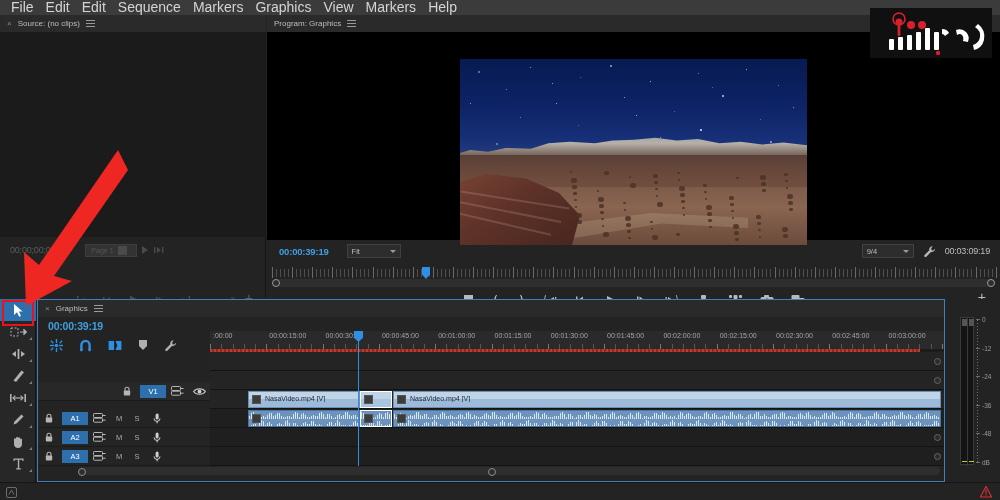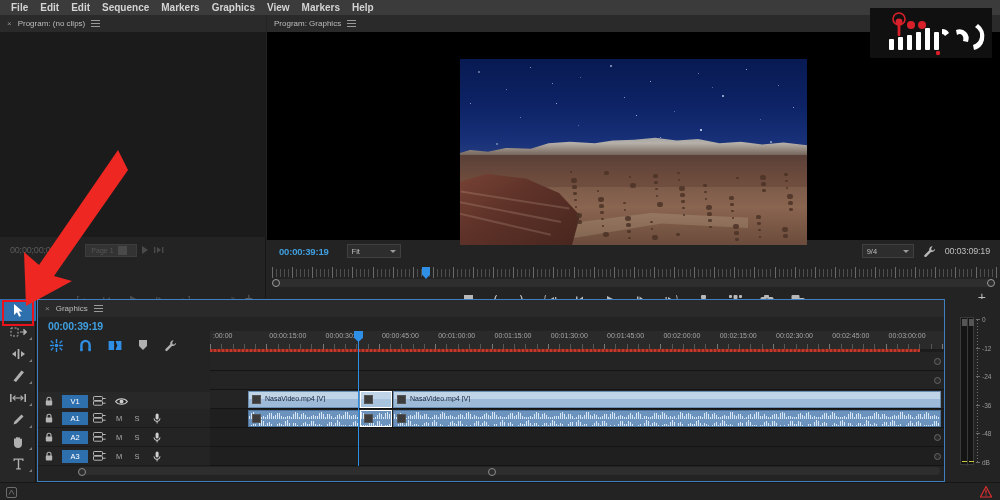--- a/index.html
+++ b/index.html
@@ -11,22 +11,22 @@
     color: #c8c8c8;
   }
   #app { position: relative; width: 1000px; height: 500px; background: #232323; }
 
   
   .menubar {
     position: absolute; left: 0; top: 0; width: 1000px; height: 15px;
     background: #3b3b3b; display: flex; align-items: center; padding-left: 5px;
   }
   .menubar .mi {
-    font-size: 10px; color: #d4d4d4; padding: 0 6px; line-height: 15px;
-    white-space: nowrap; cursor: default; font-weight: bold;
+    font-size: 14px; color: #d4d4d4; padding: 0 6px; line-height: 15px;
+    white-space: nowrap; cursor: default;
   }
 
   
   .panel-tabbar {
     position: absolute; height: 17px; background: #2a2a2a;
     display: flex; align-items: center; padding-left: 7px; gap: 6px;
   }
   .panel-tab-label { font-size: 8px; color: #bdbdbd; white-space: nowrap; }
   .hamburger { width: 9px; height: 7px; position: relative; flex: none; }
   .hamburger i { position: absolute; left: 0; width: 9px; height: 1px; background: #9a9a9a; }
@@ -335,21 +335,21 @@
       <span class="mi">Markers</span>
       <span class="mi">Graphics</span>
       <span class="mi">View</span>
       <span class="mi">Markers</span>
       <span class="mi">Help</span>
     </div>
 
   <div id="source-panel">
     <div class="panel-tabbar" id="source-tabbar">
       <span class="tabclose">×</span>
-      <span class="panel-tab-label">Program: (no clips)</span>
+      <span class="panel-tab-label">Source: (no clips)</span>
       <span class="hamburger">
           <i></i>
           <i></i>
           <i></i>
         </span>
     </div>
     <div id="source-stage"></div>
     <div id="source-bar1">
       <span class="src-tc">00;00;00;00</span>
       <span class="src-page">
@@ -962,21 +962,21 @@
         <div class="rtick" style="left: 698.12px;"></div>
         <div class="rtick" style="left: 709.38px;"></div>
         <div class="rtick" style="left: 720.64px;"></div>
         <div class="rtick maj" style="left: 731.9px;"></div>
       </div>
     <div id="workbar">
         <div id="workbar-red"></div>
       </div>
 
     <div id="tracks-header">
-        <div class="trackhdr video" style="top: 40px;">
+        <div class="trackhdr video" style="top: 30px; justify-content: flex-end;">
           <span class="lockbox">
             <svg width="8" height="10" viewBox="0 0 8 10">
               <path d="M2 5 V3.2 a2 2 0 0 1 4 0 V5" fill="none" stroke="#b5b5b5" stroke-width="1.1"></path>
               <rect x="0.8" y="4.6" width="6.4" height="5" rx="1" fill="#b5b5b5"></rect>
             </svg>
           </span>
           <span class="tname on">V1</span>
           <span class="ticon">
             <svg width="13" height="10" viewBox="0 0 13 10">
               <rect x="0.5" y="0.5" width="9" height="4" rx="0.8" fill="none" stroke="#b5b5b5"></rect>

